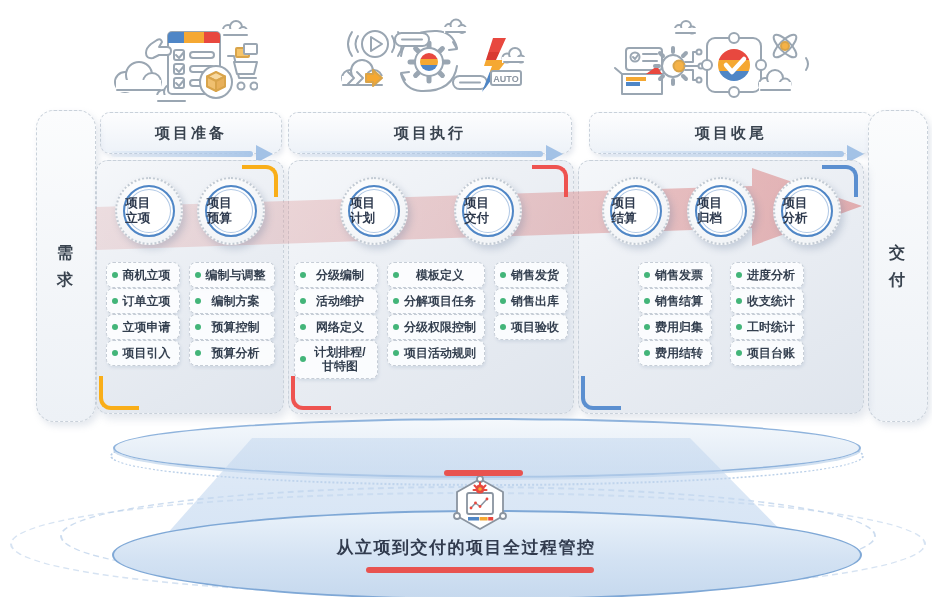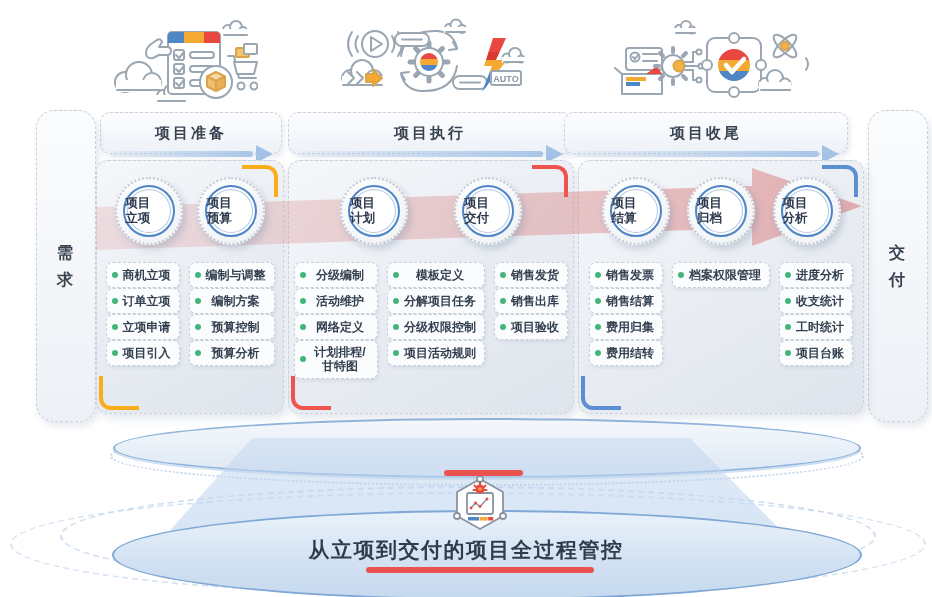--- a/index.html
+++ b/index.html
@@ -60,21 +60,21 @@
   .mid-ellipse-dash{position:absolute;left:110px;top:426px;width:750px;height:56px;border-radius:50%;border:2px dotted #b9cfe8;}
   .mid-ellipse{position:absolute;left:113px;top:418px;width:744px;height:56px;border-radius:50%;
     background:linear-gradient(180deg,#f4f8fc,#dde8f4);border:2px solid #8fb3dc;box-shadow:0 2px 0 rgba(143,179,220,.4);}
   .beam{position:absolute;left:0;top:438px;width:932px;height:124px;
     background:linear-gradient(180deg,rgba(189,211,237,.45),rgba(201,220,242,.8));
     clip-path:polygon(252px 0,690px 0,812px 124px,142px 124px);}
   .mid-red{position:absolute;left:444px;top:470px;width:79px;height:6px;border-radius:3px;background:#e85350;}
   .bottom-ellipse{position:absolute;left:112px;top:510px;width:746px;height:86px;border-radius:50%;
     background:linear-gradient(180deg,#eaf2fa 0%,#d3e2f3 55%,#c6d9ee 100%);border:2px solid #7fa8d6;}
   .bottom-red{position:absolute;left:366px;top:567px;width:228px;height:6px;border-radius:3px;background:#e85350;}
-  .caption{position:absolute;left:0;right:0;top:536px;text-align:center;font-size:21px;font-weight:bold;
+  .caption{position:absolute;left:0;right:0;top:536px;text-align:center;font-size:17px;font-weight:bold;
     color:#313b4e;letter-spacing:1.5px;z-index:4;}
   .hex-icon{position:absolute;left:451px;top:476px;z-index:4;}
   .illustration{position:absolute;}
 </style>
 </head>
 <body>
 
 <div class="canvas">
 
   <svg class="illustration" style="left:108px;top:20px" width="150" height="88" viewBox="0 0 150 88">
@@ -270,21 +270,21 @@
   <div class="stage-header" style="left:288px;width:282px">
     <span>项目执行</span>
     <div class="header-arrow"></div>
     <div class="header-arrow-head"></div>
   </div>
   <div class="stage-header" style="left:100px;width:180px">
     <span>项目准备</span>
     <div class="header-arrow"></div>
     <div class="header-arrow-head"></div>
   </div>
-  <div class="stage-header" style="left:564px;width:282px">
+  <div class="stage-header" style="left:589px;width:282px">
     <span>项目收尾</span>
     <div class="header-arrow"></div>
     <div class="header-arrow-head"></div>
   </div>
 
   <div class="side-bar" style="left:36px">
     <div class="side-label">需求</div>
   </div>
   <div class="side-bar" style="left:868px">
     <div class="side-label">交付</div>
@@ -459,24 +459,20 @@
           <div class="pill">
               <span class="dot"></span>
               <span>费用归集</span>
             </div>
           <div class="pill">
               <span class="dot"></span>
               <span>费用结转</span>
             </div>
         </div>
         <div class="pill-col">
-          <div class="pill">
-              <span class="dot"></span>
-              <span>档案权限管理</span>
-            </div>
         </div>
         <div class="pill-col">
           <div class="pill">
               <span class="dot"></span>
               <span>进度分析</span>
             </div>
           <div class="pill">
               <span class="dot"></span>
               <span>收支统计</span>
             </div>

